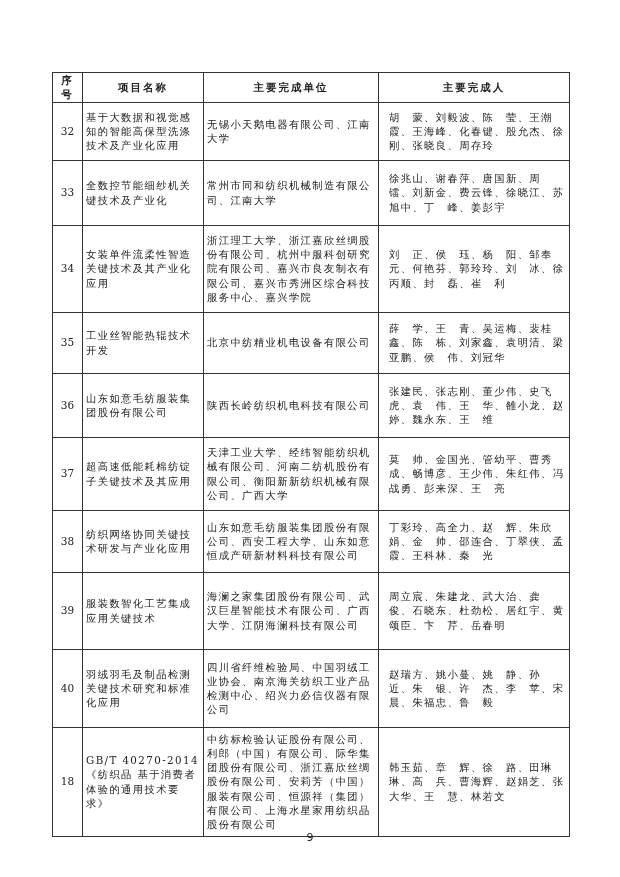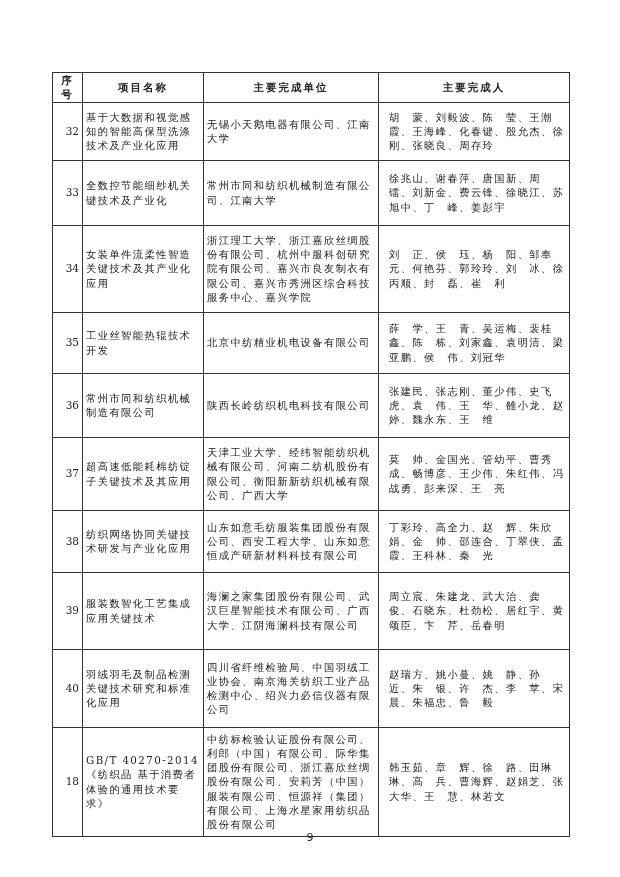--- a/index.html
+++ b/index.html
@@ -5,21 +5,21 @@
   html, body { margin: 0; padding: 0; background: #ffffff; }
   body { width: 620px; height: 877px; position: relative; overflow: hidden;
          font-family: "DejaVu Serif", "Liberation Serif", serif; color: #222; }
   .page { position: absolute; left: 0; top: 12px; width: 618px; height: 877px; }
   table { position: absolute; left: 52px; top: 60px; border-collapse: collapse;
           table-layout: fixed; width: 517px; }
   td, th { border: 1.3px solid #333; padding: 0 3px; vertical-align: middle;
            font-size: 10.3px; line-height: 14.3px; font-weight: normal; letter-spacing: 1.4px;
            word-break: break-all; }
   th { font-weight: bold; text-align: center; height: 17px; font-size: 10.5px; letter-spacing: 2px; }
-  td.num { text-align: right; letter-spacing: 0; font-size: 10.5px; }
+  td.num { text-align: center; letter-spacing: 0; font-size: 10.5px; }
   td.proj, td.unit, td.people { text-align: left; }
   td.people { padding-left: 10px; }
   .pagenum { position: absolute; left: 0; width: 620px; top: 819px; text-align: center;
              font-family: "DejaVu Sans", "Liberation Sans", sans-serif; font-size: 11px; color: #222; }
 </style>
 </head>
 <body>
 
 <div class="page">
   <table>
@@ -57,21 +57,21 @@
         <td class="people">刘　正、侯　珏、杨　阳、邹奉元、何艳芬、郭玲玲、刘　冰、徐丙顺、封　磊、崔　利</td>
       </tr>
       <tr style="height:61px">
         <td class="num">35</td>
         <td class="proj">工业丝智能热辊技术开发</td>
         <td class="unit">北京中纺精业机电设备有限公司</td>
         <td class="people">薛　学、王　青、吴运梅、裴桂鑫、陈　栋、刘家鑫、袁明清、梁亚鹏、侯　伟、刘冠华</td>
       </tr>
       <tr style="height:64px">
         <td class="num">36</td>
-        <td class="proj">常州市同和纺织机械制造有限公司</td>
+        <td class="proj">山东如意毛纺服装集团股份有限公司</td>
         <td class="unit">陕西长岭纺织机电科技有限公司</td>
         <td class="people">张建民、张志刚、董少伟、史飞虎、袁　伟、王　华、雒小龙、赵　婷、魏永东、王　维</td>
       </tr>
       <tr style="height:73px">
         <td class="num">37</td>
         <td class="proj">超高速低能耗棉纺锭子关键技术及其应用</td>
         <td class="unit">天津工业大学、经纬智能纺织机械有限公司、河南二纺机股份有限公司、衡阳新新纺织机械有限公司、广西大学</td>
         <td class="people">莫　帅、金国光、管幼平、曹秀成、畅博彦、王少伟、朱红伟、冯战勇、彭来深、王　亮</td>
       </tr>
       <tr style="height:62px">

